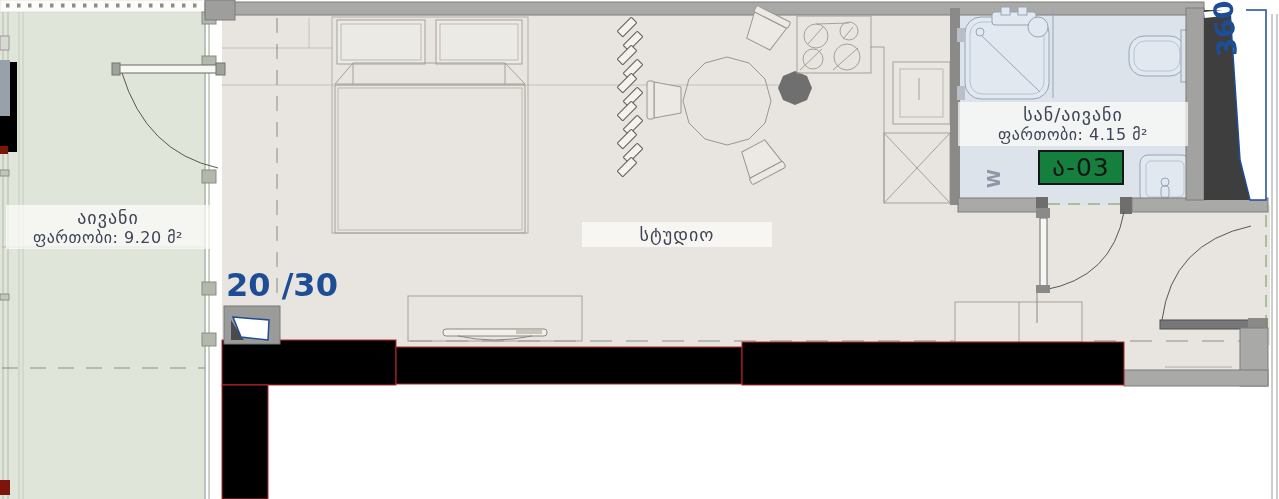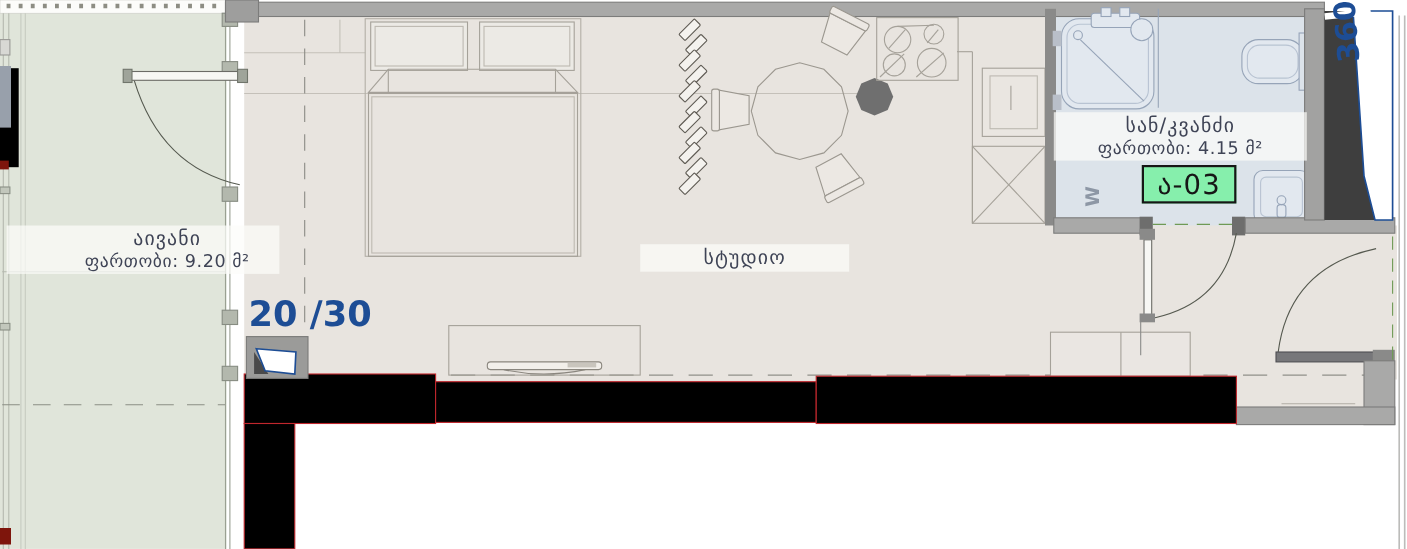--- a/index.html
+++ b/index.html
@@ -3,25 +3,25 @@
 <meta charset="utf-8">
 <style>
   html,body{margin:0;padding:0;background:#fff;}
   #stage{position:relative;width:1279px;height:499px;background:#ffffff;overflow:hidden;
          font-family:"DejaVu Sans",sans-serif;}
   #plan-svg{position:absolute;left:0;top:0;}
   .lbl{position:absolute;text-align:center;color:#3f4456;z-index:5;}
   .lbl .l1{font-size:18px;letter-spacing:1px;}
   .lbl .l2{font-size:16px;letter-spacing:.5px;}
   .band{background:rgba(252,252,250,.72);padding:2px 0;}
-  #balcony-label{left:6px;top:205px;width:204px;padding-left:44px;}
+  #balcony-label{left:6px;top:205px;width:204px;}
   #studio-label{left:582px;top:222px;width:190px;}
   #bath-label{left:958px;top:102px;width:230px;}
   #apt-code{position:absolute;left:1038px;top:150px;width:82px;height:31px;border:2px solid #161616;
-            background:#86efac;color:#161616;font-size:25px;line-height:31px;text-align:center;
+            background:#15803d;color:#161616;font-size:25px;line-height:31px;text-align:center;
             font-weight:500;letter-spacing:1px;z-index:6;}
   #view-counter{position:absolute;left:226px;top:266px;color:#1d4d95;font-size:32px;font-weight:600;
             letter-spacing:0;z-index:6;}
   #pano-label{position:absolute;left:1212px;top:58px;color:#1d4d95;font-size:27px;font-weight:600;
             transform:rotate(-95deg);transform-origin:top left;white-space:nowrap;z-index:6;}
   #washer-label{position:absolute;left:984px;top:188px;color:#8d97a5;font-size:17px;font-weight:bold;
             transform:rotate(-90deg);transform-origin:top left;z-index:6;}
 </style>
 </head>
 <body>
@@ -231,21 +231,21 @@
   <div id="balcony-label" class="lbl band">
     <div class="l1">აივანი</div>
     <div class="l2">ფართობი: 9.20 მ²</div>
   </div>
 
   <div id="studio-label" class="lbl band">
     <div class="l1">სტუდიო</div>
   </div>
 
   <div id="bath-label" class="lbl band">
-    <div class="l1">სან/კვანძი</div>
+    <div class="l1">სან/აივანი</div>
     <div class="l2">ფართობი: 4.15 მ²</div>
   </div>
 
   <div id="apt-code">ა-03</div>
 
   <div id="view-counter">20 /30</div>
 
   <div id="pano-label">360</div>
 
   <div id="washer-label">W</div>

